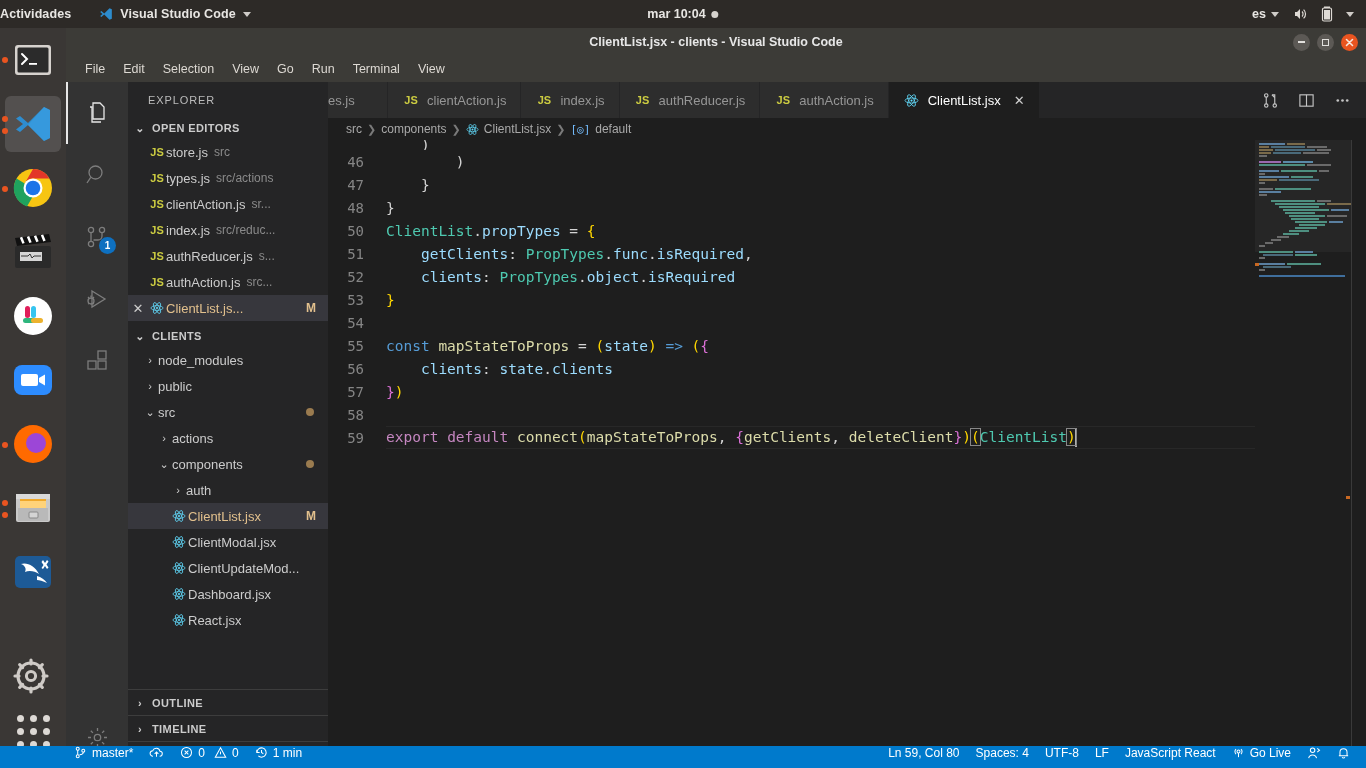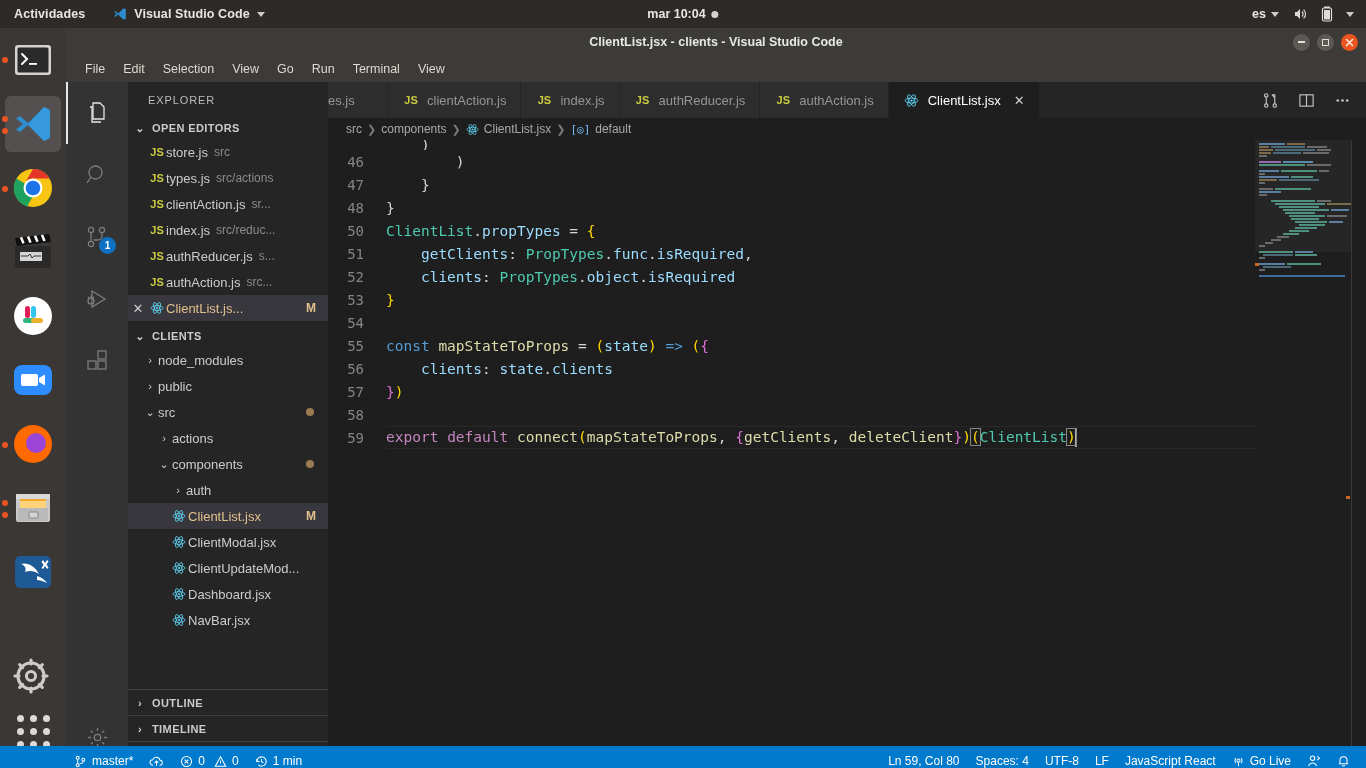--- a/index.html
+++ b/index.html
@@ -13,21 +13,21 @@
   #app { position: relative; width: 1366px; height: 768px; }
 
   
   .gnome-topbar {
     position: absolute; top: 0; left: 0; width: 1366px; height: 28px;
     background: #2d2a27;
     display: flex; align-items: center;
     font-size: 12.5px; color: #e8e6e3; font-weight: bold;
     z-index: 50;
   }
-  .gnome-activities { margin-left: 14px; letter-spacing: .1px; text-align: center; }
+  .gnome-activities { letter-spacing: .1px; text-align: center; }
   .gnome-app { margin-left: 28px; display: flex; align-items: center; gap: 7px; }
   .gnome-app-name { letter-spacing: .1px; }
   .caret-down {
     width: 0; height: 0; border-left: 4.5px solid transparent;
     border-right: 4.5px solid transparent; border-top: 5px solid #cfccc8;
     display: inline-block;
   }
   .gnome-clock {
     position: absolute; left: 50%; transform: translateX(-50%);
     display: flex; align-items: center; gap: 6px; font-weight: bold;
@@ -227,21 +227,21 @@
   }
   .h-thumb { position: absolute; left: 76px; top: 1px; height: 11px; width: 822px; background: #424242; }
 
   
   .statusbar {
     height: 22px; background: #007acc; display: flex; align-items: center;
     color: #ffffff; font-size: 12px; flex: 0 0 22px;
     position: absolute; left: 0; bottom: 0; width: 1366px; z-index: 45;
   }
   .sb-left { display: flex; align-items: center; height: 22px; padding-left: 66px; }
-  .sb-item { display: flex; align-items: flex-end; gap: 5px; padding: 0 8px; height: 22px; white-space: nowrap; }
+  .sb-item { display: flex; align-items: flex-start; gap: 5px; padding: 0 8px; height: 22px; white-space: nowrap; }
   .sb-right { margin-left: auto; display: flex; align-items: center; height: 22px; padding-right: 8px; }
   svg { display: block; }
 </style>
 </head>
 <body>
 
 <div id="app">
 
   <div class="gnome-topbar">
     <div class="gnome-activities">Actividades</div>
@@ -661,21 +661,21 @@
         <div class="tree-row">
           <span style="width:42px;flex:0 0 42px"></span>
           <span class="react-ico">
             <svg width="14" height="14" viewBox="0 0 20 20" stroke="#61dafb" fill="none" stroke-width="1.1">
               <ellipse cx="10" cy="10" rx="8.6" ry="3.4"></ellipse>
               <ellipse cx="10" cy="10" rx="8.6" ry="3.4" transform="rotate(60 10 10)"></ellipse>
               <ellipse cx="10" cy="10" rx="8.6" ry="3.4" transform="rotate(120 10 10)"></ellipse>
               <circle cx="10" cy="10" r="1.5" fill="#61dafb" stroke="none"></circle>
             </svg>
           </span>
-          <span class="name">NavBar.jsx</span>
+          <span class="name">React.jsx</span>
         </div>
 
         <div class="bottom-sections">
           <div class="sec-header sec-divider" style="height:26px;flex:0 0 26px">
             <span class="chev">›</span>
             <span>OUTLINE</span>
           </div>
           <div class="sec-header sec-divider" style="height:26px;flex:0 0 26px">
             <span class="chev">›</span>
             <span>TIMELINE</span>

